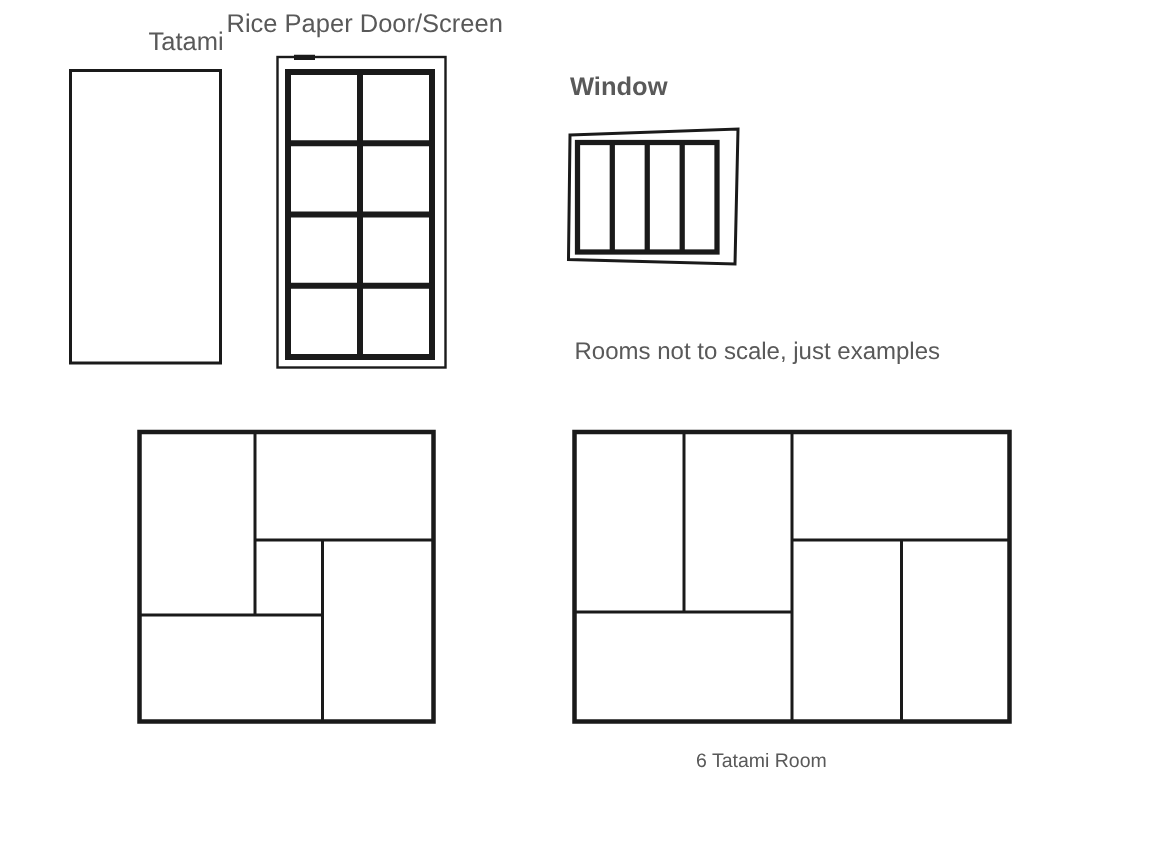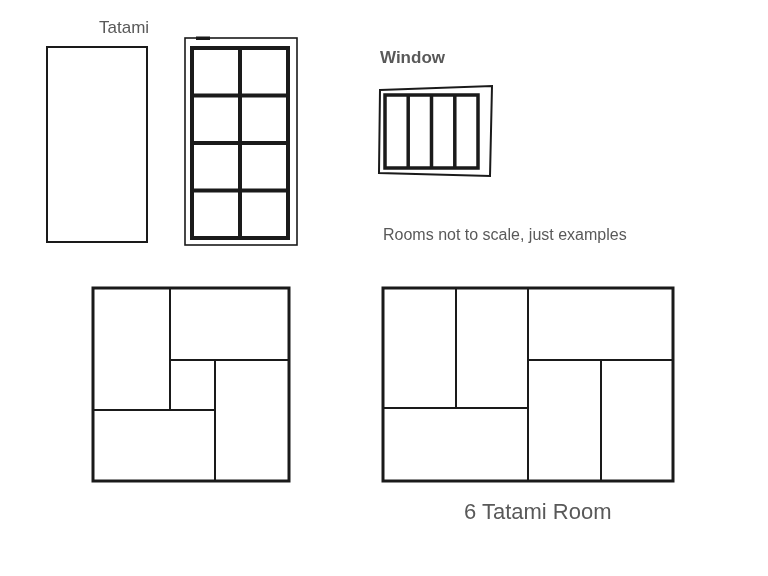--- a/index.html
+++ b/index.html
@@ -65,23 +65,24 @@
       <line class="ln thin" x1="528" y1="288" x2="528" y2="481"></line>
       <line class="ln thin" x1="383" y1="408" x2="528" y2="408"></line>
       <line class="ln thin" x1="528" y1="360" x2="673" y2="360"></line>
       <line class="ln thin" x1="601" y1="360" x2="601" y2="481"></line>
     </g>
 
   </svg>
 
   <div class="label" style="left:67px;top:18px;font-size:17px;margin-left:32px;">Tatami</div>
 
+  <div class="label" style="left:151px;top:6px;font-size:17px;">Rice Paper Door/Screen</div>
 
   <div class="label" style="left:380px;top:48px;font-size:17px;font-weight:bold;">Window</div>
 
 
   <div class="label" style="left:383px;top:226px;font-size:16px;">Rooms not to scale, just examples</div>
 
 
 
-  <div class="label" style="left:464px;top:499px;font-size:22px;text-align:right;">6 Tatami Room</div>
+  <div class="label" style="left:464px;top:499px;font-size:13px;text-align:right;">6 Tatami Room</div>
 
 </div>
 
 </body></html>

